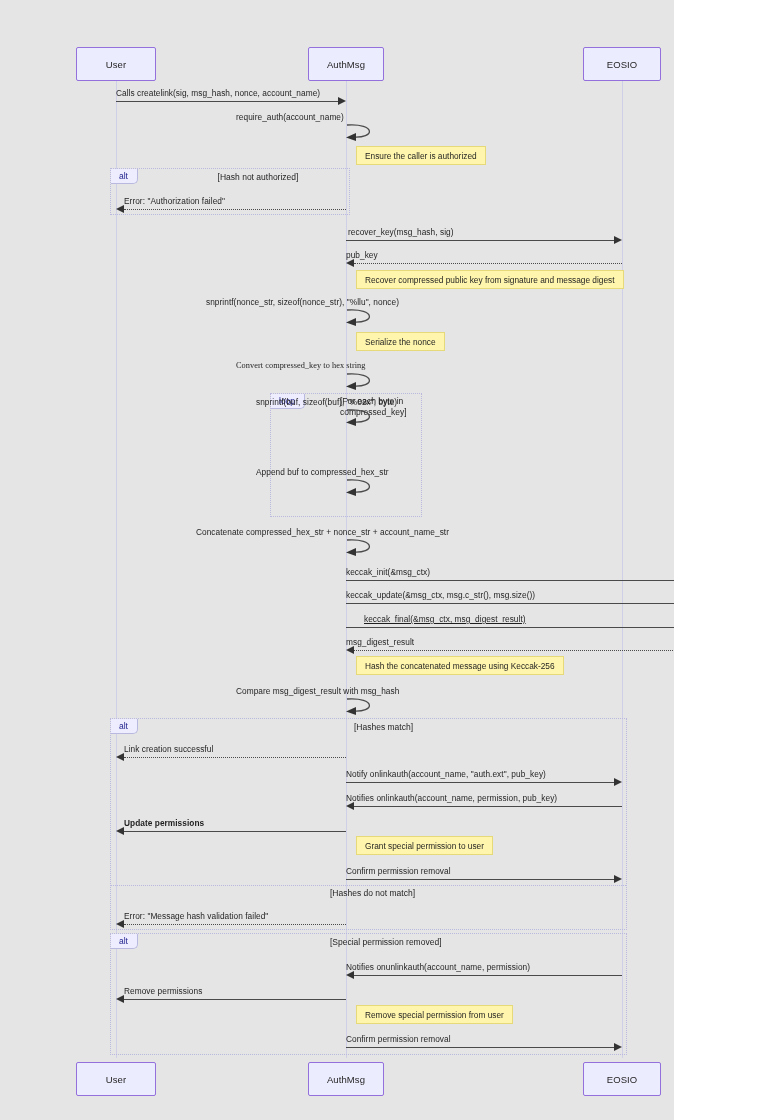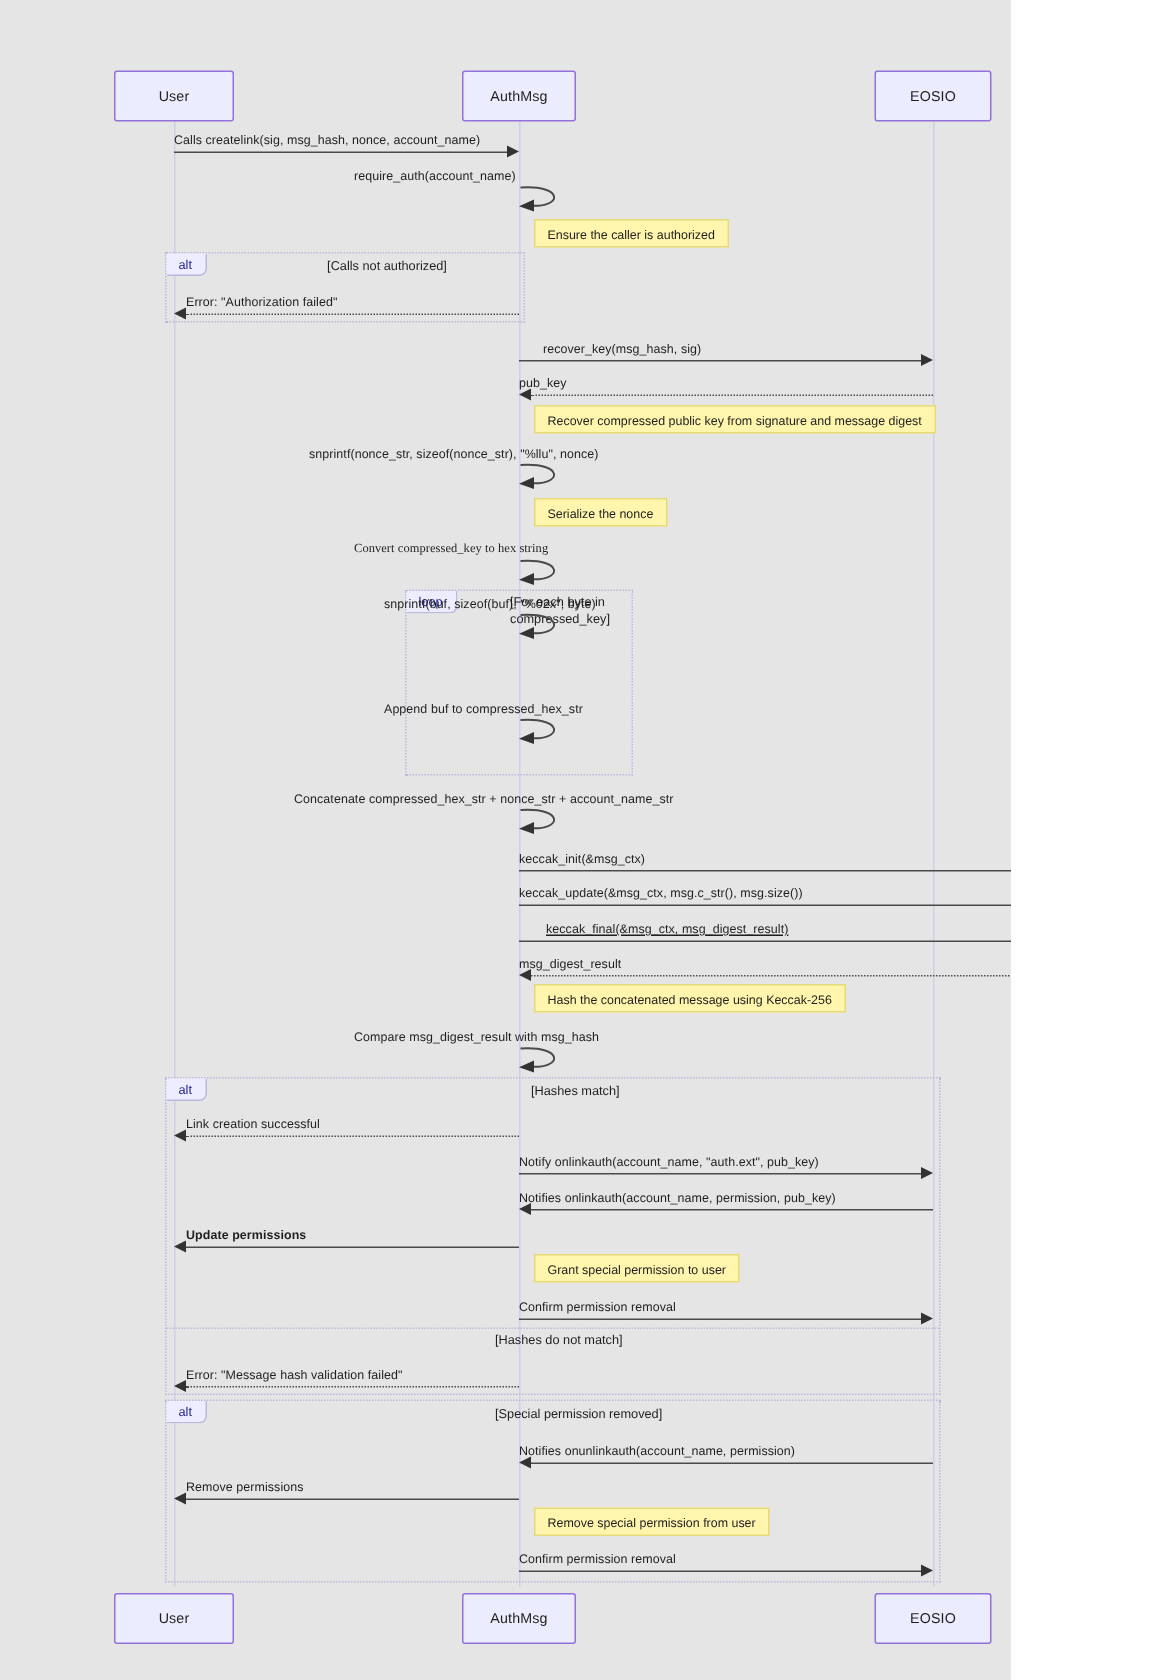--- a/index.html
+++ b/index.html
@@ -168,26 +168,26 @@
     </svg>
   </div>
 
   <div class="note" style="left:356px; top:146px; height:19px;">
     <span>Ensure the caller is authorized</span>
   </div>
 
   <div class="fragment" style="left:110px; top:168px; width:240px; height:47px;">
     <div class="fragment-tab">alt</div>
   </div>
-  <div class="fragment-cond" style="left:178px; top:172px; width:160px; text-align:center;">[Calls not authorized]</div>
+  <div class="fragment-cond" style="left:178px; top:172px; width:160px; text-align:center;">[Hash not authorized]</div>
   <div class="msg-label" style="left:124px; top:196px; width:222px;">Error: "Authorization failed"</div>
   <div class="msg-line dashed" style="left:124px; top:209px; width:222px;"></div>
   <div class="arrow-head left" style="left:116px; top:205px;"></div>
 
-  <div class="msg-label" style="left:362px; top:227px; width:276px;">recover_key(msg_hash, sig)</div>
+  <div class="msg-label" style="left:348px; top:227px; width:276px;">recover_key(msg_hash, sig)</div>
   <div class="msg-line" style="left:346px; top:240px; width:268px;"></div>
   <div class="arrow-head right" style="left:614px; top:236px;"></div>
 
   <div class="msg-label" style="left:346px; top:250px; width:276px;">pub_key</div>
   <div class="msg-line dashed" style="left:354px; top:263px; width:268px;"></div>
   <div class="arrow-head left" style="left:346px; top:259px;"></div>
 
   <div class="note" style="left:356px; top:270px; height:19px;">
     <span>Recover compressed public key from signature and message digest</span>
   </div>

